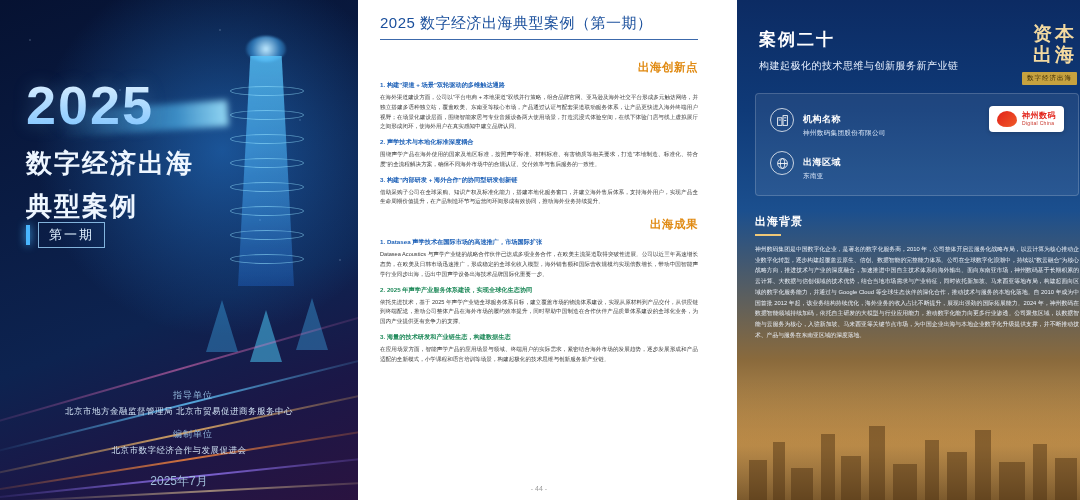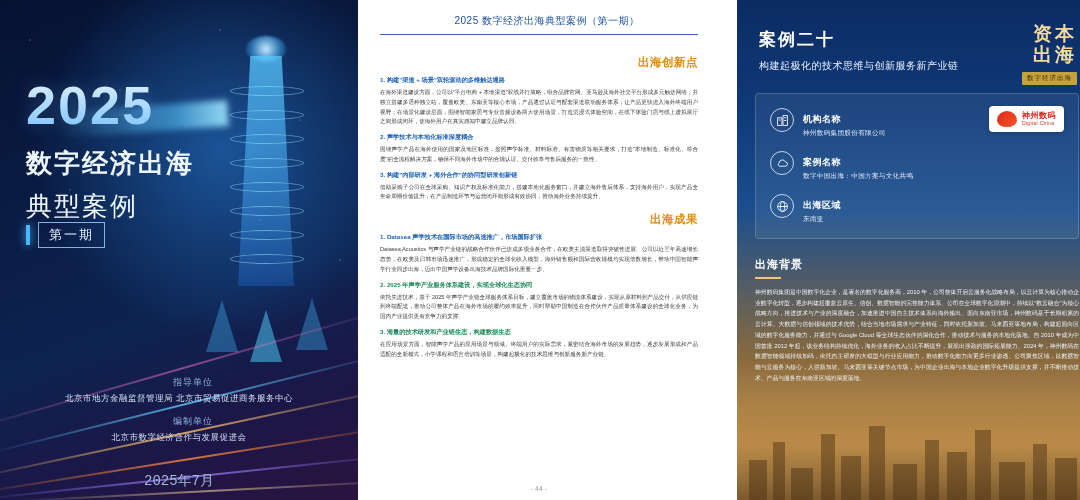--- a/index.html
+++ b/index.html
@@ -62,39 +62,39 @@
   .streaks{position:absolute;left:0;bottom:0;width:358px;height:230px;overflow:hidden;}
   .streaks span{position:absolute;height:2px;border-radius:2px;filter:blur(.6px);opacity:.8;}
   .cover-title{position:absolute;left:26px;top:78px;color:#fff;}
   .cover-year{
     font-size:54px;font-weight:bold;letter-spacing:2px;line-height:1;
     background:linear-gradient(180deg,#eaf6ff,#7fc4ff);
     -webkit-background-clip:text;background-clip:text;color:transparent;
     text-shadow:0 0 18px rgba(120,200,255,.25);
   }
   .cover-l1{font-size:26px;font-weight:bold;margin-top:14px;letter-spacing:2px;color:#eef6ff;}
-  .cover-l2{font-size:26px;font-weight:normal;margin-top:8px;letter-spacing:2px;color:#eef6ff;}
+  .cover-l2{font-size:26px;font-weight:bold;margin-top:8px;letter-spacing:2px;color:#eef6ff;}
   .issue{
     position:absolute;left:26px;top:222px;display:flex;align-items:center;gap:8px;
   }
   .issue .bar{width:4px;height:20px;background:#49b6ff;box-shadow:0 0 8px #49b6ff;}
   .issue .txt{border:1px solid rgba(160,215,255,.8);color:#dff0ff;font-size:13px;
     padding:3px 10px;letter-spacing:2px;}
   .cover-foot{position:absolute;left:0;right:0;bottom:10px;text-align:center;color:#b9cfe8;}
   .cover-foot .lbl{font-size:9px;color:#8fb4d8;letter-spacing:1px;margin-top:10px;padding-left:28px;}
   .cover-foot .orgrow{font-size:8.5px;color:#cfe0f2;margin-top:4px;letter-spacing:.5px;}
-  .cover-foot .date{font-size:14px;color:#9fbcd8;margin-top:28px;font-family:Liberation Mono, monospace;}
+  .cover-foot .date{font-size:12px;color:#9fbcd8;margin-top:16px;}
 
   
   .textpage{
     position:relative;width:362px;height:500px;flex:0 0 362px;background:#fff;
     padding:0 0;box-sizing:border-box;
   }
   .tp-head{
-    font-size:10px;color:#1a4f9c;padding:14px 6px 6px 22px;letter-spacing:.5px;text-align:center;
+    font-size:15px;color:#1a4f9c;padding:14px 6px 6px 22px;letter-spacing:.5px;
   }
   .tp-rule{height:1px;background:#1a4f9c;margin:0 22px;opacity:.85;}
   .tp-body{padding:10px 22px 0 22px;}
   .sec-h{
     color:#e08a12;font-size:11.5px;font-weight:bold;margin:10px 0 6px 0;letter-spacing:.5px;text-align:right;
   }
   .para{font-size:5.6px;line-height:1.75;color:#3a3a3a;text-align:justify;margin:0 0 6px 0;}
   .sub{font-size:6.2px;font-weight:bold;color:#1f62b8;margin:6px 0 3px 0;}
   .sub.green{color:#1f8a5a;}
   .tp-pg{position:absolute;left:0;right:0;bottom:8px;text-align:center;font-size:7px;color:#9a9a9a;}
@@ -263,31 +263,20 @@
               <line x1="15" y1="7" x2="19" y2="7"></line>
             <line x1="15" y1="12" x2="19" y2="12"></line>
           </svg>
         </span>
         <span>
           <span class="info-k">机构名称</span>
           <div class="info-v">神州数码集团股份有限公司</div>
         </span>
       </div>
 
-      <div class="info-row">
-        <span class="ico">
-          <svg viewBox="0 0 24 24" fill="none" stroke="#fff" stroke-width="1.6">
-            <path d="M6 17h11a4 4 0 0 0 .3-8 6 6 0 0 0-11.5 2A3.5 3.5 0 0 0 6 17z"></path>
-          </svg>
-        </span>
-        <span>
-          <span class="info-k">案例名称</span>
-          <div class="info-v">数字中国出海：中国方案与文化共鸣</div>
-        </span>
-      </div>
 
       <div class="info-row">
         <span class="ico">
           <svg viewBox="0 0 24 24" fill="none" stroke="#fff" stroke-width="1.6">
             <circle cx="12" cy="12" r="9"></circle>
               <ellipse cx="12" cy="12" rx="4" ry="9"></ellipse>
             <line x1="3" y1="12" x2="21" y2="12"></line>
           </svg>
         </span>
         <span>

